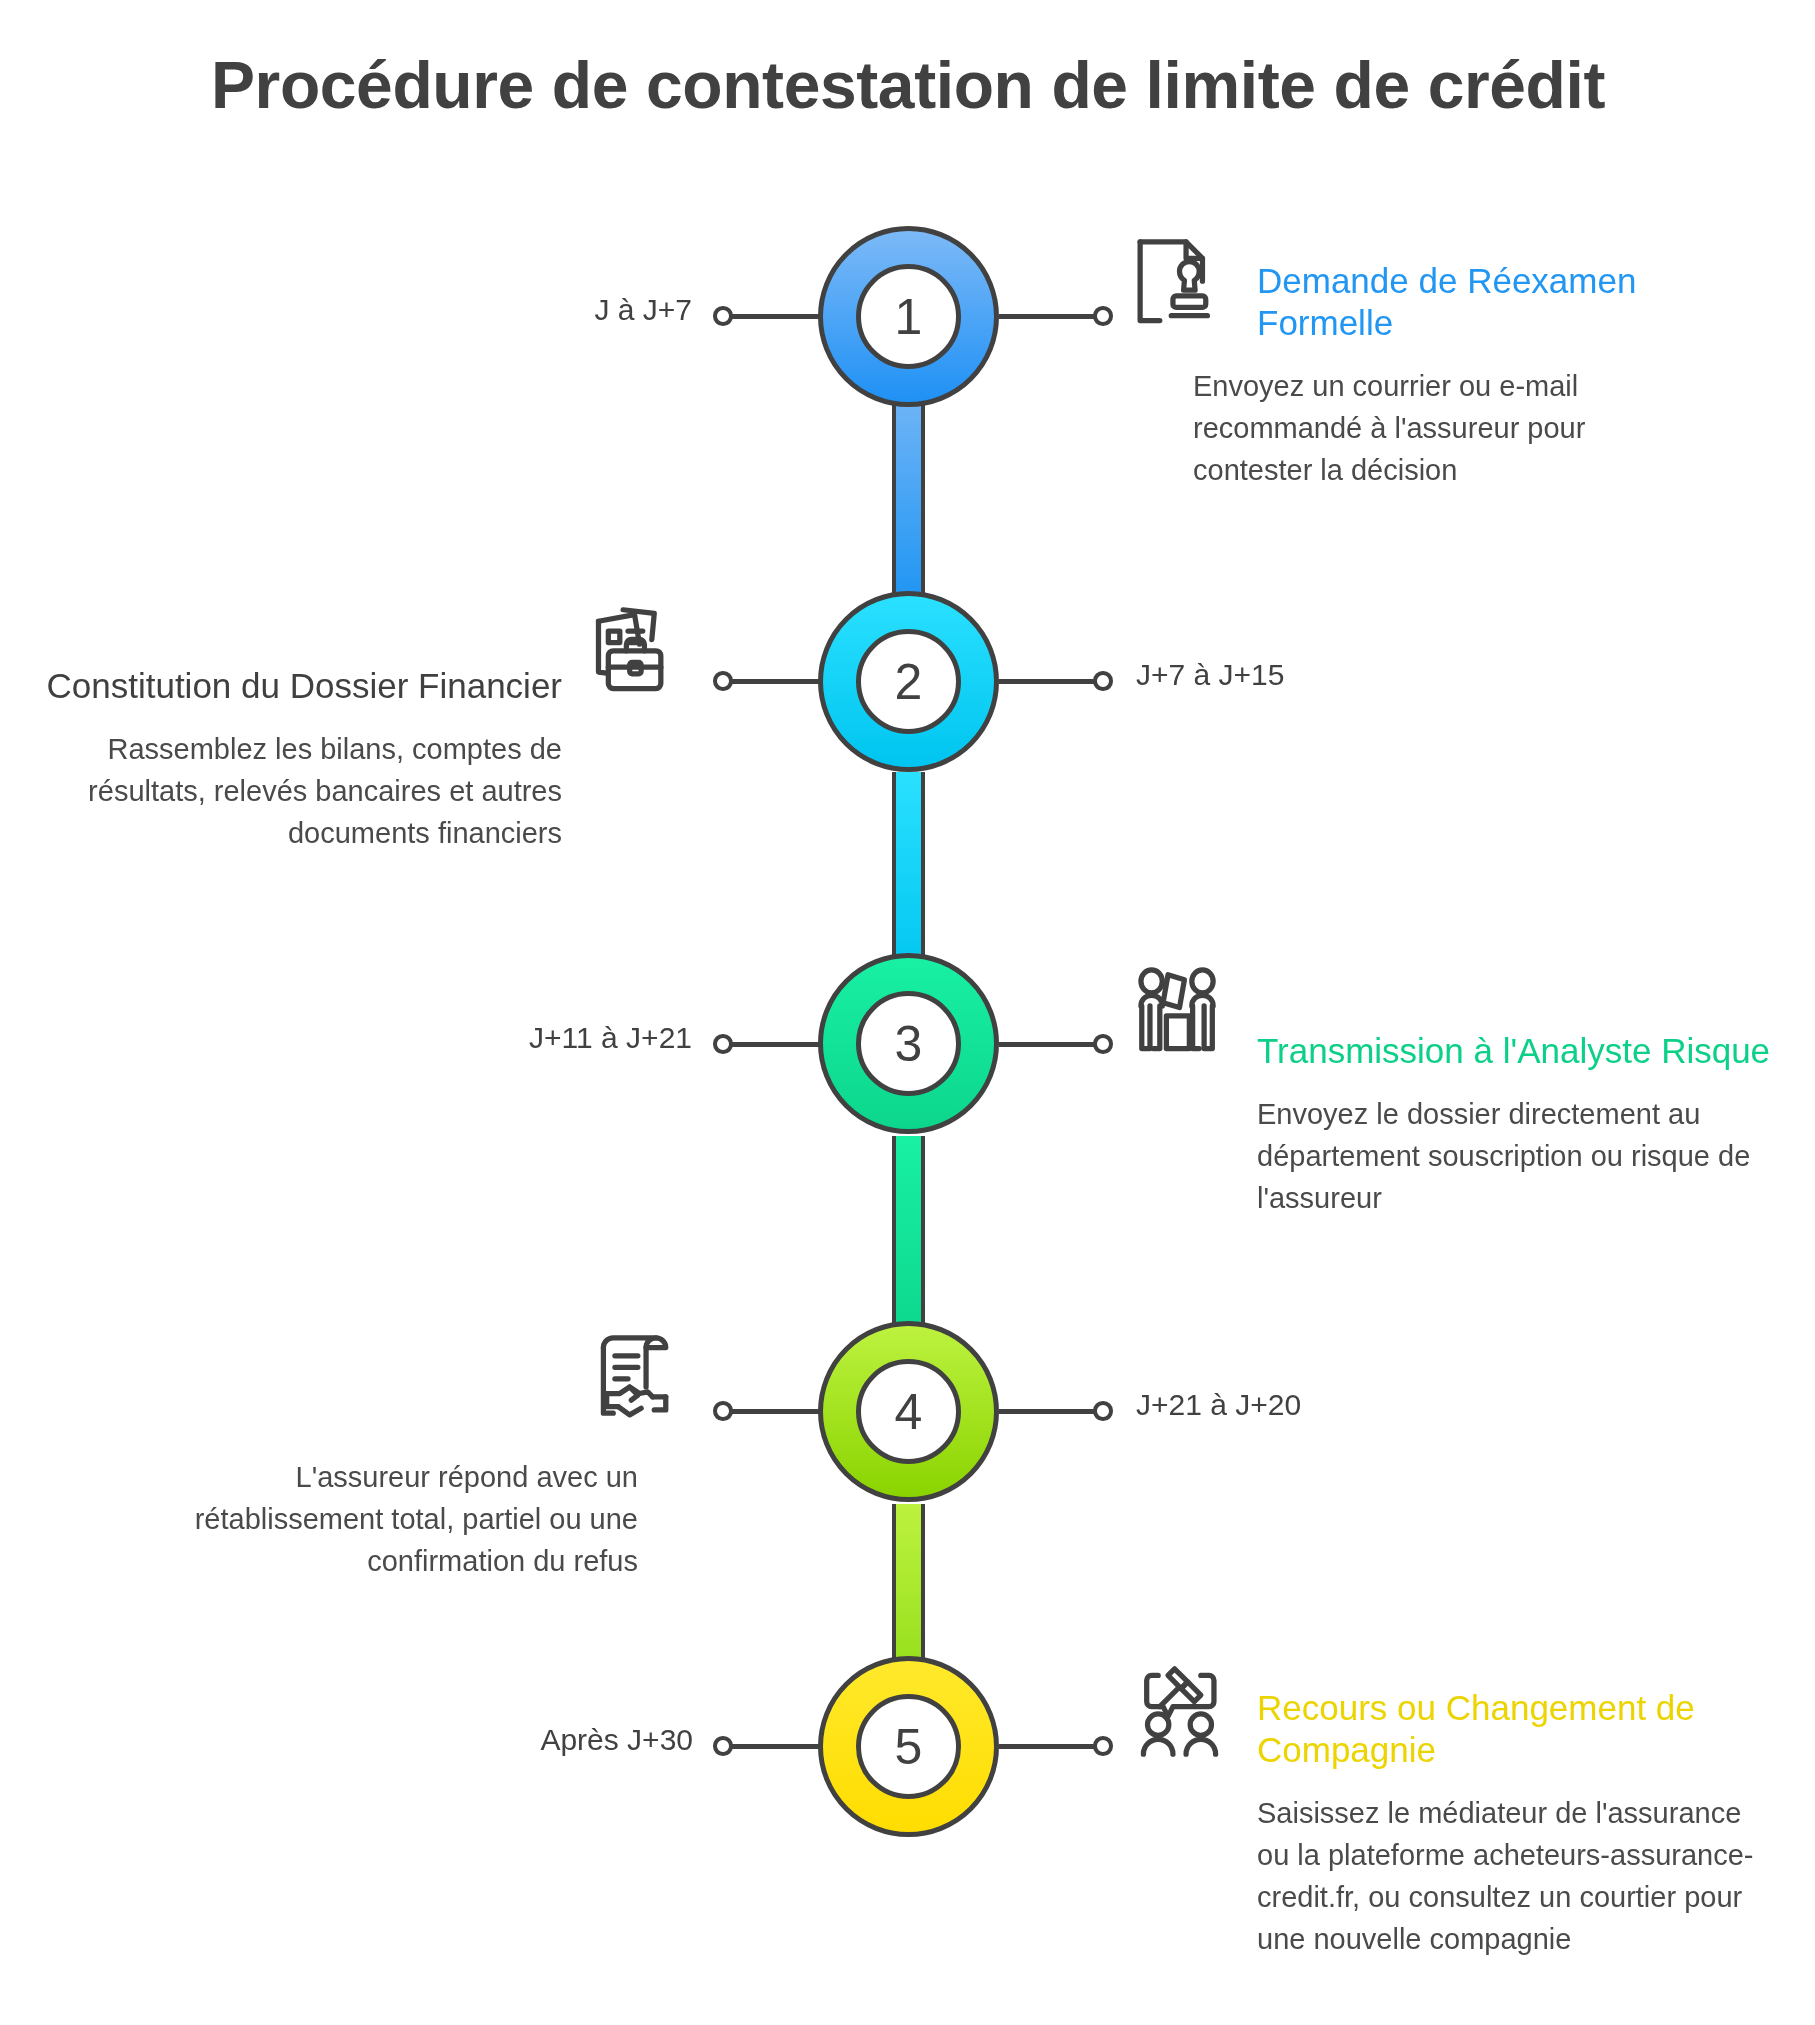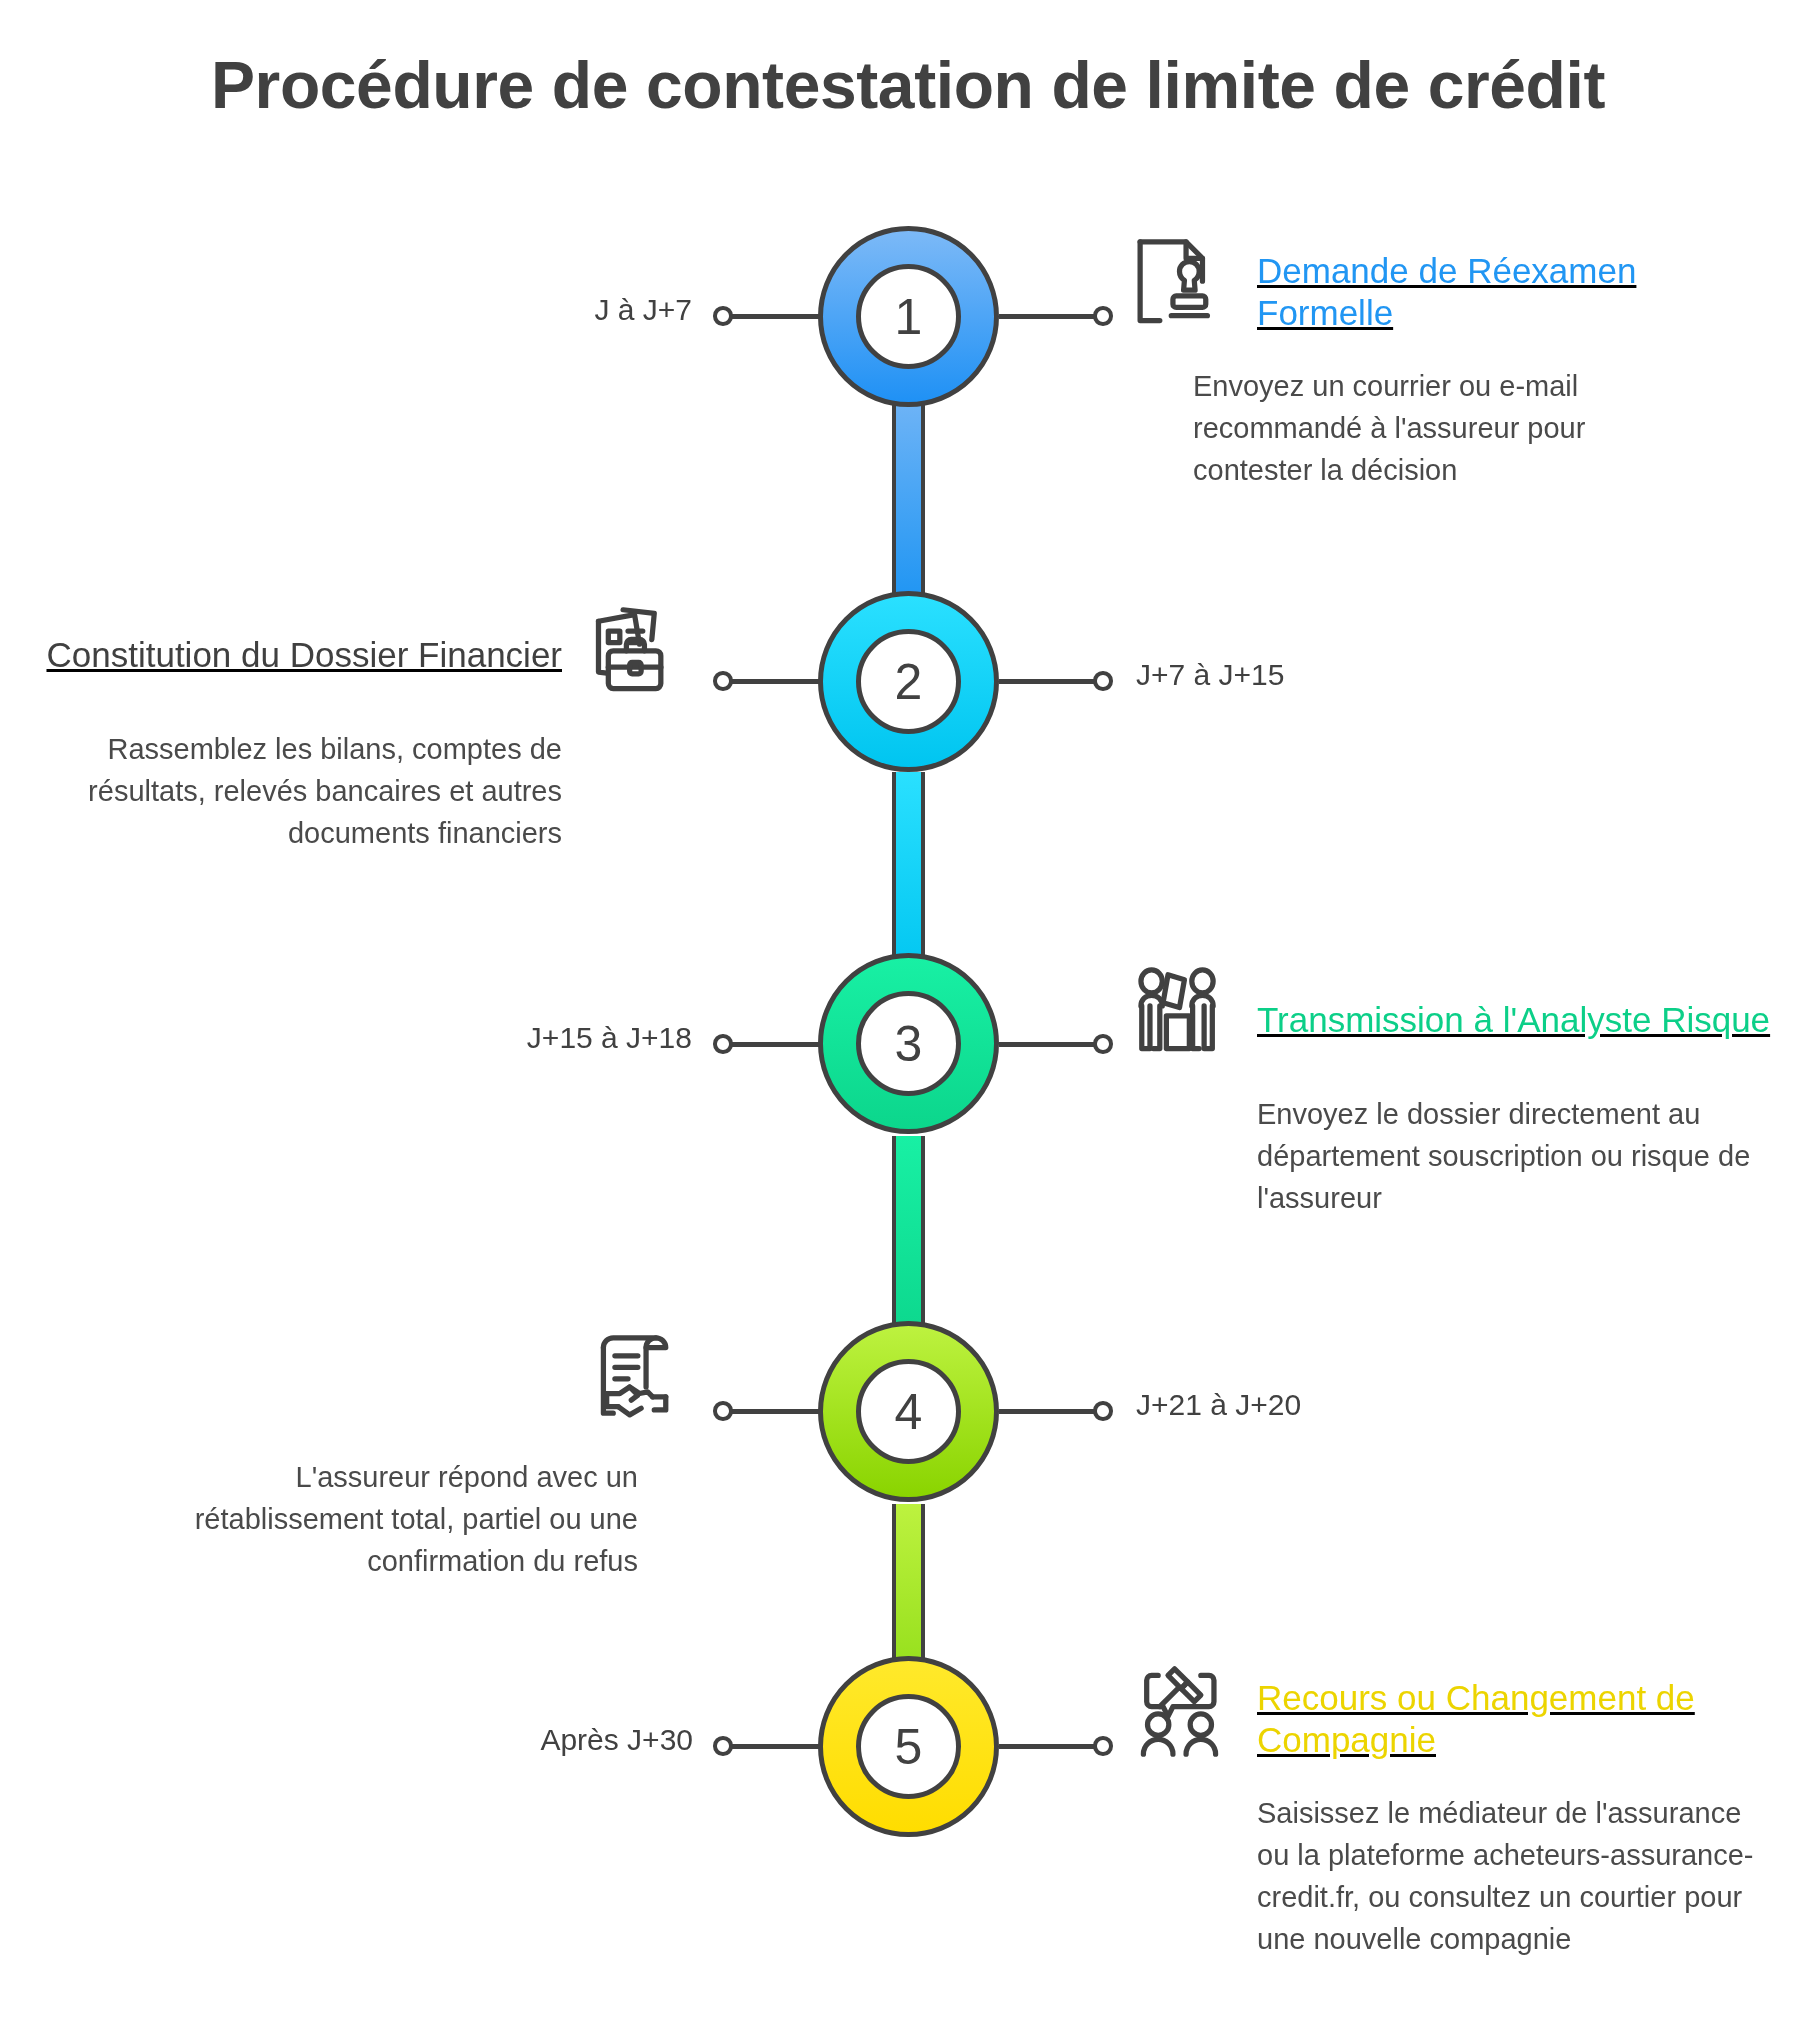--- a/index.html
+++ b/index.html
@@ -90,21 +90,21 @@
     white-space: nowrap;
   }
   .time-label.right-side { text-align: left; }
   .time-label.left-side  { text-align: right; }
 
   
   .content { position: absolute; }
   .content.right { text-align: left; }
   .content.left  { text-align: right; }
 
-  .head-row { display: flex; align-items: center; gap: 21px; text-decoration: underline; }
+  .head-row { display: flex; align-items: flex-end; gap: 21px; }
   .content.left .head-row { flex-direction: row-reverse; }
 
   .icon-box {
     width: 113px;
     height: 113px;
     flex: 0 0 113px;
     display: flex;
     align-items: flex-start;
     justify-content: center;
   }
@@ -188,21 +188,21 @@
       <div class="step-title" style="color:#404040;">Constitution du Dossier Financier</div>
     </div>
     <div class="step-desc" style="margin-right:134px;width:527px;margin-left:auto;">Rassemblez les bilans, comptes de résultats, relevés bancaires et autres documents financiers</div>
   </div>
 
   <div class="node" style="top:953px;background:linear-gradient(180deg,#18f0a4 0%,#0cd68c 100%);">
     <div class="node-inner">3</div>
   </div>
   <div class="leader" style="top:1042px;left:726px;width:98px;"></div>
   <div class="dot" style="top:1034px;left:713px;"></div>
-  <div class="time-label left-side" style="top:1021px;left:316px;width:376px;">J+15 à J+18</div>
+  <div class="time-label left-side" style="top:1021px;left:316px;width:376px;">J+11 à J+21</div>
   <div class="leader" style="top:1042px;left:999px;width:98px;"></div>
   <div class="dot" style="top:1034px;left:1093px;"></div>
 
   <div class="content right" style="top:960px;left:1123px;width:662px;">
     <div class="head-row">
       <div class="icon-box">
         <svg viewBox="0 0 64 64" fill="none" stroke="#414141" stroke-width="3.2" stroke-linecap="round" stroke-linejoin="round">
           <ellipse cx="15" cy="13" rx="6.5" ry="7"></ellipse>
           <ellipse cx="46" cy="13" rx="6.5" ry="7"></ellipse>
           <path d="M8.5 28c0-4 3-6.5 6.5-6.5s6.5 2.5 6.5 6.5"></path>

